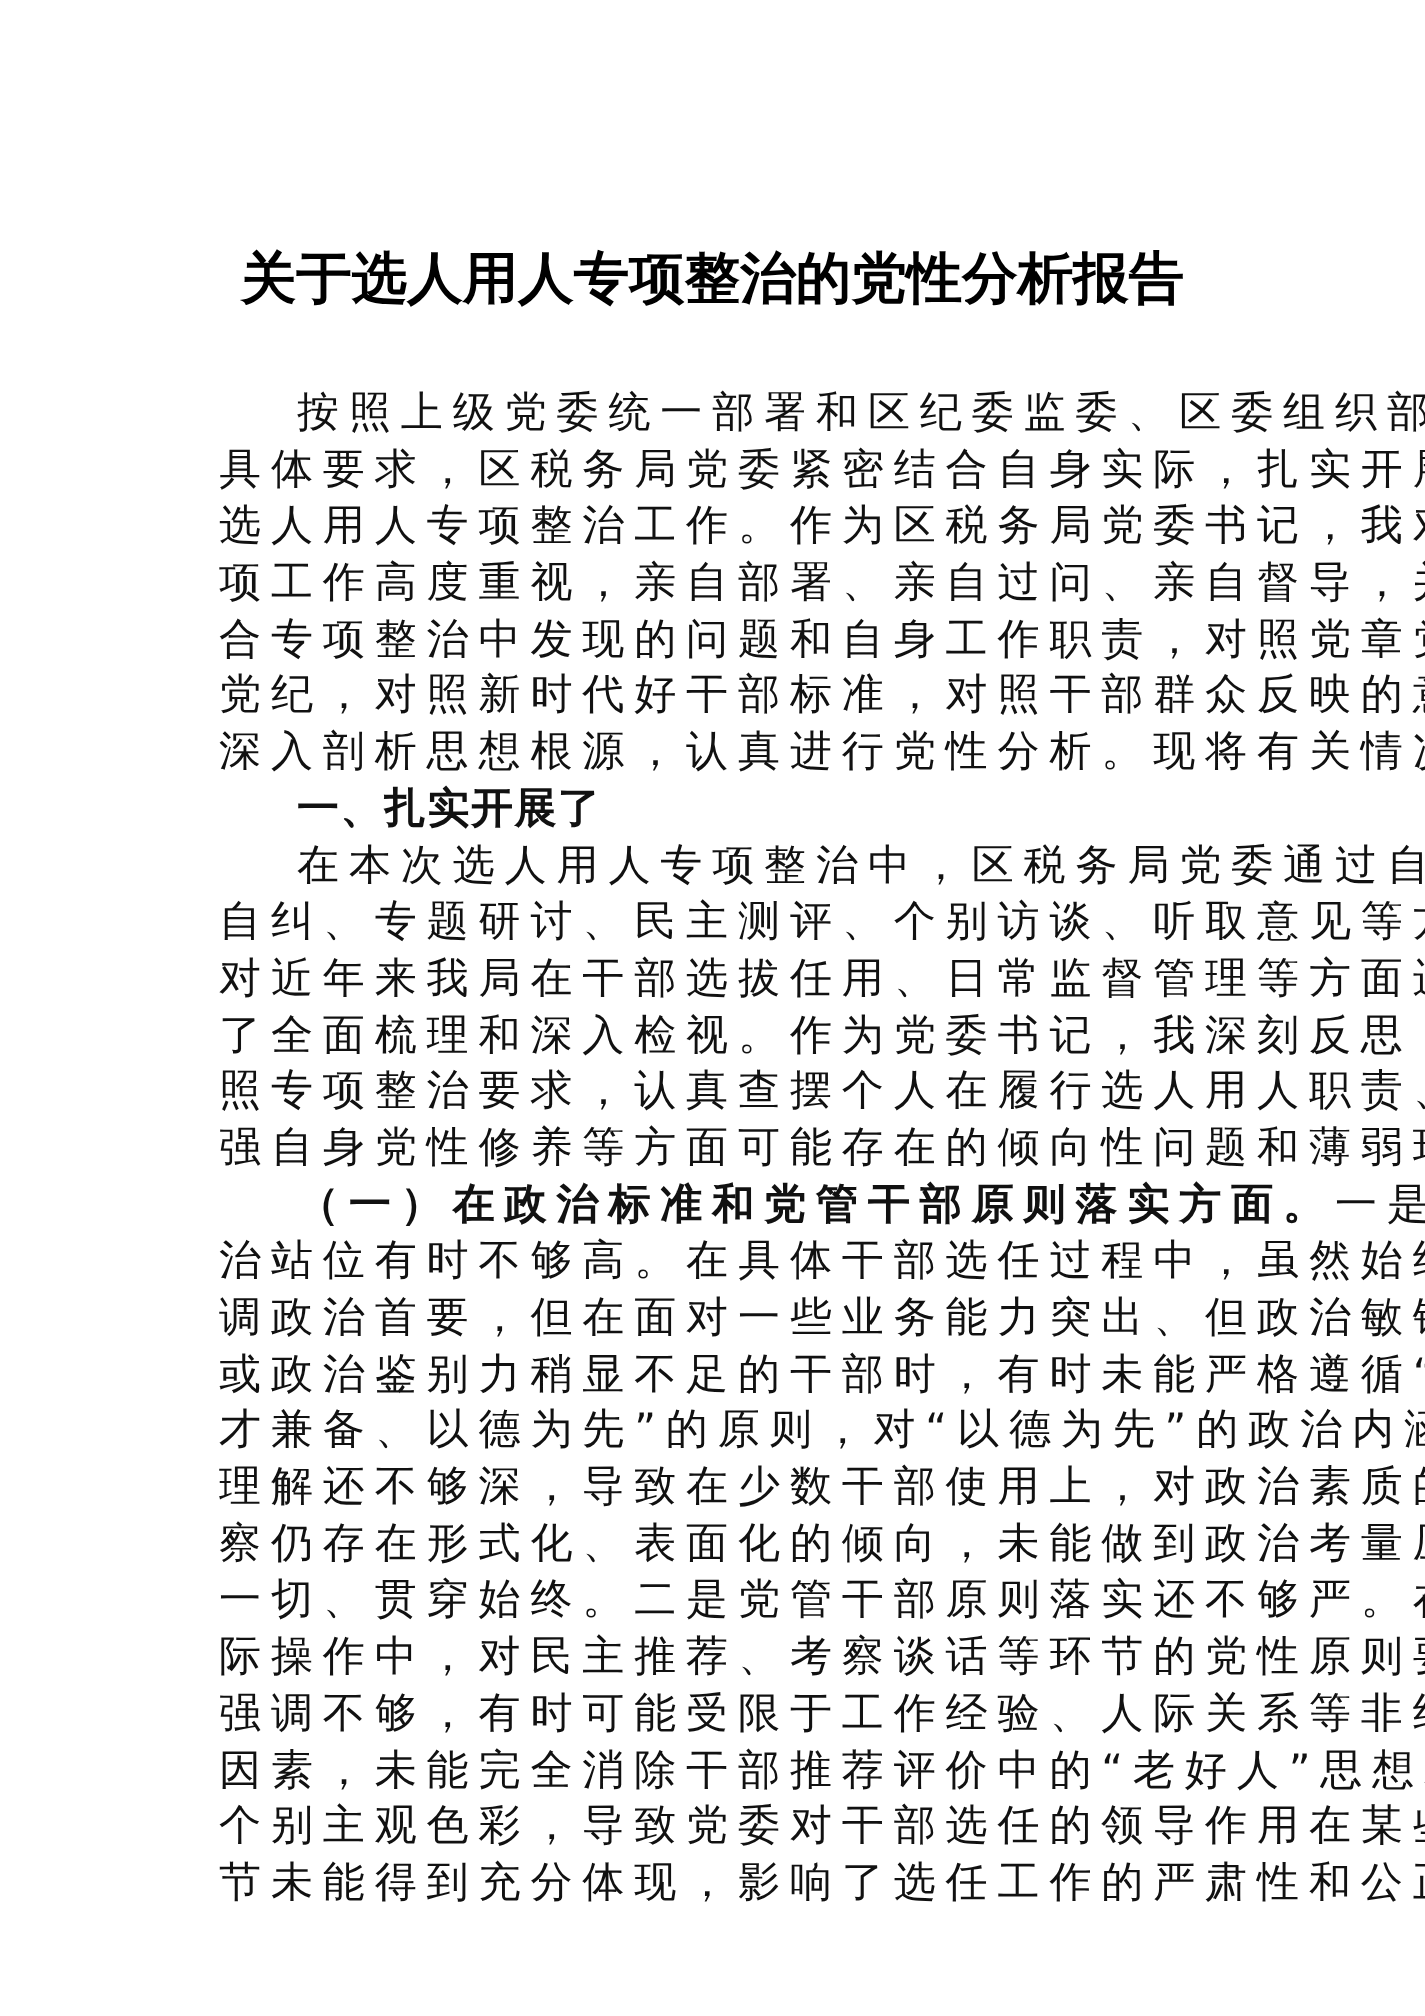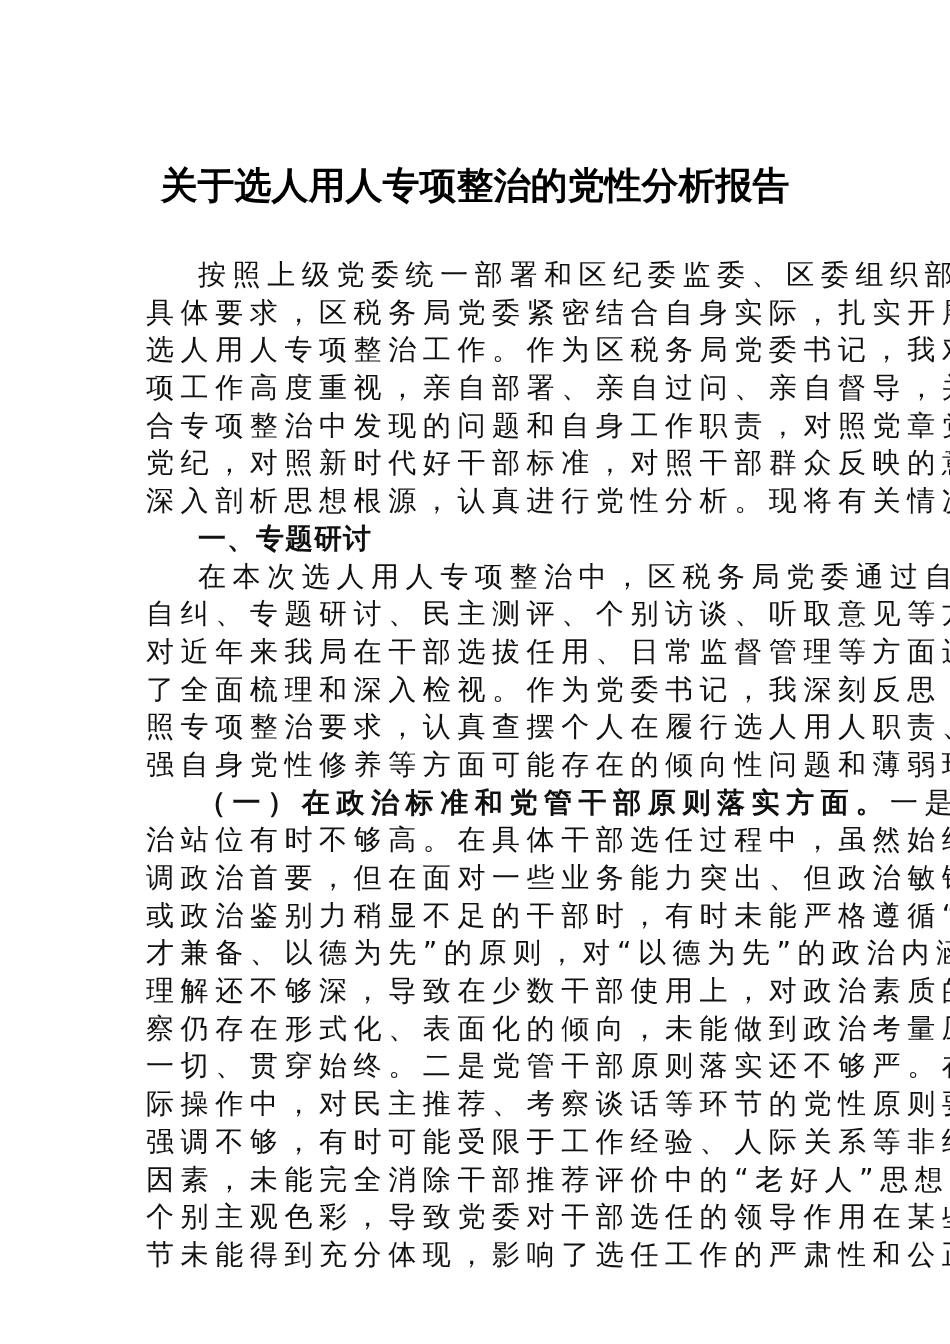--- a/index.html
+++ b/index.html
@@ -30,21 +30,21 @@
     <div>
       <span class="line indent">按照上级党委统一部署和区纪委监委、区委组织部的</span>
       <span class="line">具体要求，区税务局党委紧密结合自身实际，扎实开展了</span>
       <span class="line">选人用人专项整治工作。作为区税务局党委书记，我对此</span>
       <span class="line">项工作高度重视，亲自部署、亲自过问、亲自督导，并结</span>
       <span class="line">合专项整治中发现的问题和自身工作职责，对照党章党规</span>
       <span class="line">党纪，对照新时代好干部标准，对照干部群众反映的意见</span>
       <span class="line">深入剖析思想根源，认真进行党性分析。现将有关情况汇</span>
     </div>
 
-    <span class="line indent heading">一、专题研讨</span>
+    <span class="line indent heading">一、扎实开展了</span>
 
     <div>
       <span class="line indent">在本次选人用人专项整治中，区税务局党委通过自查</span>
       <span class="line">自纠、专题研讨、民主测评、个别访谈、听取意见等方式</span>
       <span class="line">对近年来我局在干部选拔任用、日常监督管理等方面进行</span>
       <span class="line">了全面梳理和深入检视。作为党委书记，我深刻反思，对</span>
       <span class="line">照专项整治要求，认真查摆个人在履行选人用人职责、加</span>
       <span class="line">强自身党性修养等方面可能存在的倾向性问题和薄弱环节。</span>
     </div>
 

